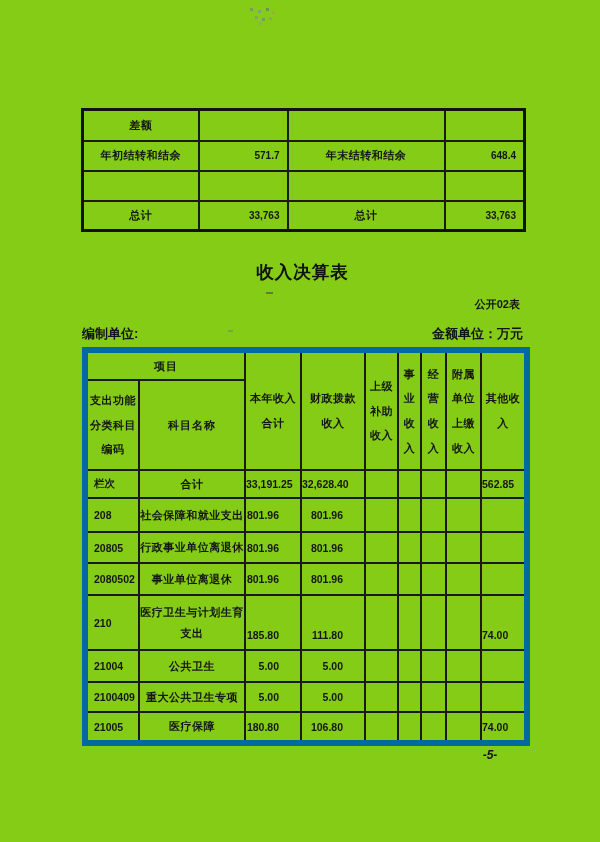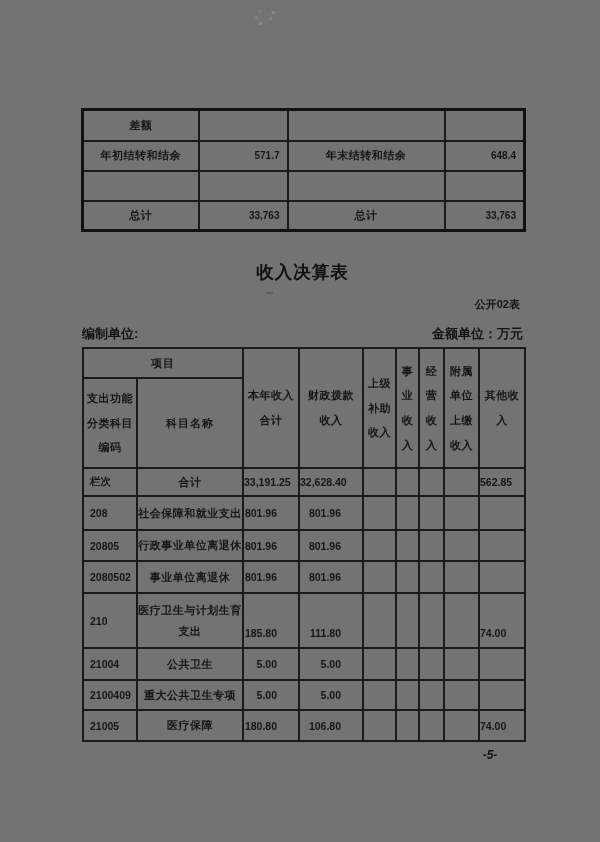--- a/index.html
+++ b/index.html
@@ -1,19 +1,19 @@
 <!DOCTYPE html>
 <html><head>
 <meta charset="utf-8">
 <style>
   * { margin: 0; padding: 0; box-sizing: border-box; }
   body { width: 600px; height: 842px; background: #e8e8e8; font-family: "Liberation Sans", sans-serif; }
   .page {
     position: relative; width: 600px; height: 842px;
-    background: #737373; color: #141414; overflow: hidden;
+    background: #84cc16; color: #141414; overflow: hidden;
   }
   table { border-collapse: collapse; table-layout: fixed; }
   td { border: 2px solid #1a1a1a; font-weight: bold; font-size: 11px; color: #161616; overflow: hidden; }
 
   
   .sum-table { position: absolute; left: 81px; top: 108px; width: 442px; border: 3px solid #111; }
   .sum-table td { height: 30px; }
   .cell-label { text-align: center; letter-spacing: 0.5px; }
   .cell-value { text-align: right; padding-right: 7px; font-size: 10px; }
 
@@ -26,21 +26,21 @@
     position: absolute; left: 82px; top: 297px; width: 438px;
     text-align: right; font-size: 11px; font-weight: bold;
   }
   .meta-row {
     position: absolute; left: 82px; top: 325px; width: 441px;
     display: flex; justify-content: space-between;
     font-size: 13px; font-weight: bold;
   }
 
   
-  .inc-table { position: absolute; left: 82px; top: 347px; width: 442px; border: 2px solid #0369a1; }
+  .inc-table { position: absolute; left: 82px; top: 347px; width: 442px; border: 6px solid #0369a1; }
   .hcell {
     text-align: center; vertical-align: middle;
     white-space: pre-line; line-height: 2.25; letter-spacing: 0.5px;
   }
   .hcell-single { text-align: center; vertical-align: middle; letter-spacing: 1px; }
   .cell-code { text-align: left; padding-left: 6px; font-size: 10.5px; }
   .cell-name { text-align: center; letter-spacing: 0.5px; white-space: pre-line; line-height: 1.9; }
   .cell-num { text-align: right; padding-right: 21px; font-size: 10.5px; }
   .row-tall .cell-num { vertical-align: bottom; padding-bottom: 8px; }
   .row-tall .cell-name { vertical-align: middle; text-align: center; }

